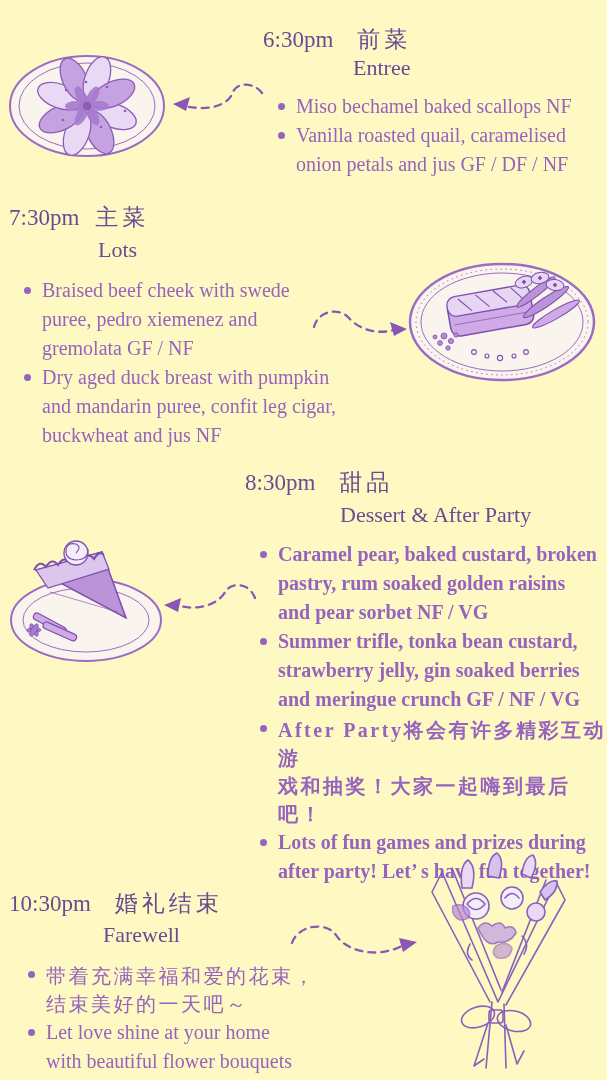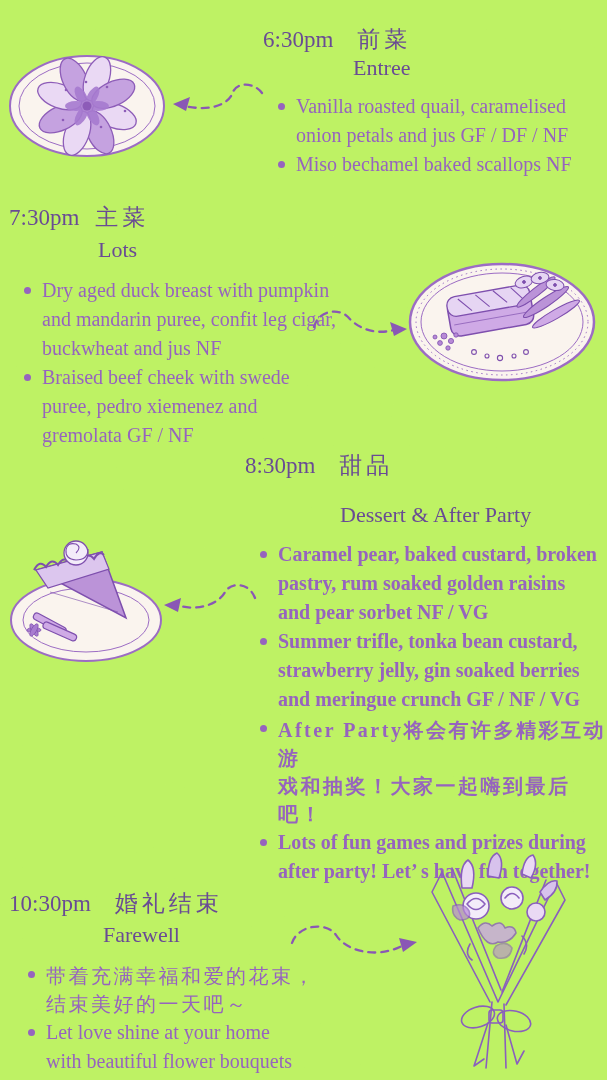--- a/index.html
+++ b/index.html
@@ -1,19 +1,19 @@
 <!DOCTYPE html>
 <html><head>
 <meta charset="utf-8">
 <style>
   html,body{margin:0;padding:0;}
   .page{
     position:relative;
     width:607px;height:1080px;
-    background:#bef264;
+    background:#fef9c3;
     overflow:hidden;
     font-family:"Liberation Serif","DejaVu Serif",serif;
     color:#9664be;
   }
   .texture{position:absolute;left:0;top:0;pointer-events:none;z-index:0;}
   .layer{position:absolute;z-index:1;}
 
   .sec-header{display:flex;align-items:baseline;gap:24px;color:#694b94;font-size:23px;white-space:nowrap;}
   .zh{letter-spacing:4px;}
   .sub{color:#694b94;font-size:22px;white-space:nowrap;}
@@ -40,21 +40,21 @@
   .arr1{left:165px;top:80px;}
 
   
   .s2h{left:9px;top:202px;gap:16px;}
   .s2sub{left:98px;top:237px;}
   .s2list{left:22px;top:276px;width:355px;}
   .illus2{left:404px;top:260px;}
   .arr2{left:308px;top:303px;}
 
   
-  .s3h{left:245px;top:450px;}
+  .s3h{left:245px;top:467px;}
   .s3sub{left:340px;top:502px;}
   .s3list{left:258px;top:540px;width:348px;font-weight:bold;}
   .illus3{left:6px;top:526px;}
   .arr3{left:155px;top:578px;}
 
   
   .s4h{left:9px;top:888px;font-family:Liberation Serif, serif;}
   .s4sub{left:103px;top:922px;}
   .s4list{left:26px;top:960px;width:335px;}
   .illus4{left:418px;top:850px;}
@@ -72,23 +72,23 @@
     </filter>
     <rect width="607" height="1080" filter="url(#speck)" opacity="0.5"></rect>
   </svg>
 
   <div class="layer sec-header s1h">
     <span>6:30pm</span>
     <span class="zh">前菜</span>
   </div>
   <div class="layer sub s1sub">Entree</div>
   <ul class="layer menu s1list">
+    <li>Miso bechamel baked scallops NF</li>
     <li>Vanilla roasted quail, caramelised
 onion petals and jus GF / DF / NF</li>
-    <li>Miso bechamel baked scallops NF</li>
   </ul>
 
   <svg class="layer illus1" width="162" height="116" viewBox="0 0 162 116" aria-hidden="true">
     <ellipse cx="81" cy="60" rx="77" ry="50" fill="#faf4ee" stroke="#9c6cc4" stroke-width="2"></ellipse>
     <ellipse cx="81" cy="60" rx="68" ry="43" fill="none" stroke="#9c6cc4" stroke-width="1"></ellipse>
     <g stroke="#8d5cb8" stroke-width="1.3">
       <ellipse cx="110" cy="60" rx="23" ry="12" fill="#ead9f4" transform="rotate(20 81 60)"></ellipse>
       <ellipse cx="110" cy="60" rx="23" ry="12" fill="#c5a2e0" transform="rotate(65 81 60)"></ellipse>
       <ellipse cx="110" cy="60" rx="23" ry="12" fill="#ead9f4" transform="rotate(110 81 60)"></ellipse>
       <ellipse cx="110" cy="60" rx="23" ry="12" fill="#c5a2e0" transform="rotate(155 81 60)"></ellipse>
@@ -120,26 +120,26 @@
     <path d="M97,13 C89,2 72,2 68,12 C64,24 46,32 20,26" fill="none" stroke="#8a57b5" stroke-width="2.3" stroke-dasharray="7 6" stroke-linecap="round"></path>
     <path d="M8,24 L25,17 L21,31 Z" fill="#8a57b5"></path>
   </svg>
 
   <div class="layer sec-header s2h">
     <span>7:30pm</span>
     <span class="zh">主菜</span>
   </div>
   <div class="layer sub s2sub">Lots</div>
   <ul class="layer menu s2list">
+    <li>Braised beef cheek with swede
+puree, pedro xiemenez and
+gremolata GF / NF</li>
     <li>Dry aged duck breast with pumpkin
 and mandarin puree, confit leg cigar,
 buckwheat and jus NF</li>
-    <li>Braised beef cheek with swede
-puree, pedro xiemenez and
-gremolata GF / NF</li>
   </ul>
 
   <svg class="layer illus2" width="196" height="124" viewBox="0 0 196 124" aria-hidden="true">
     <ellipse cx="98" cy="62" rx="92" ry="58" fill="#faf4ee" stroke="#9c6cc4" stroke-width="2.5"></ellipse>
     <ellipse cx="98" cy="62" rx="86" ry="53" fill="none" stroke="#9c6cc4" stroke-width="1" stroke-dasharray="1.5 3.5"></ellipse>
     <ellipse cx="98" cy="62" rx="81" ry="49" fill="none" stroke="#9c6cc4" stroke-width="1"></ellipse>
     <g transform="rotate(-10 90 60)">
       <rect x="46" y="34" width="84" height="36" rx="9" fill="#cfaae6" stroke="#7e4fae" stroke-width="1.5"></rect>
       <rect x="46" y="30" width="84" height="20" rx="9" fill="#e6d5f3" stroke="#7e4fae" stroke-width="1.3"></rect>
       <path d="M58,33 L70,47 M76,32 L88,46 M94,31 L106,45 M112,31 L122,44" stroke="#7e4fae" stroke-width="1.1" fill="none"></path>

